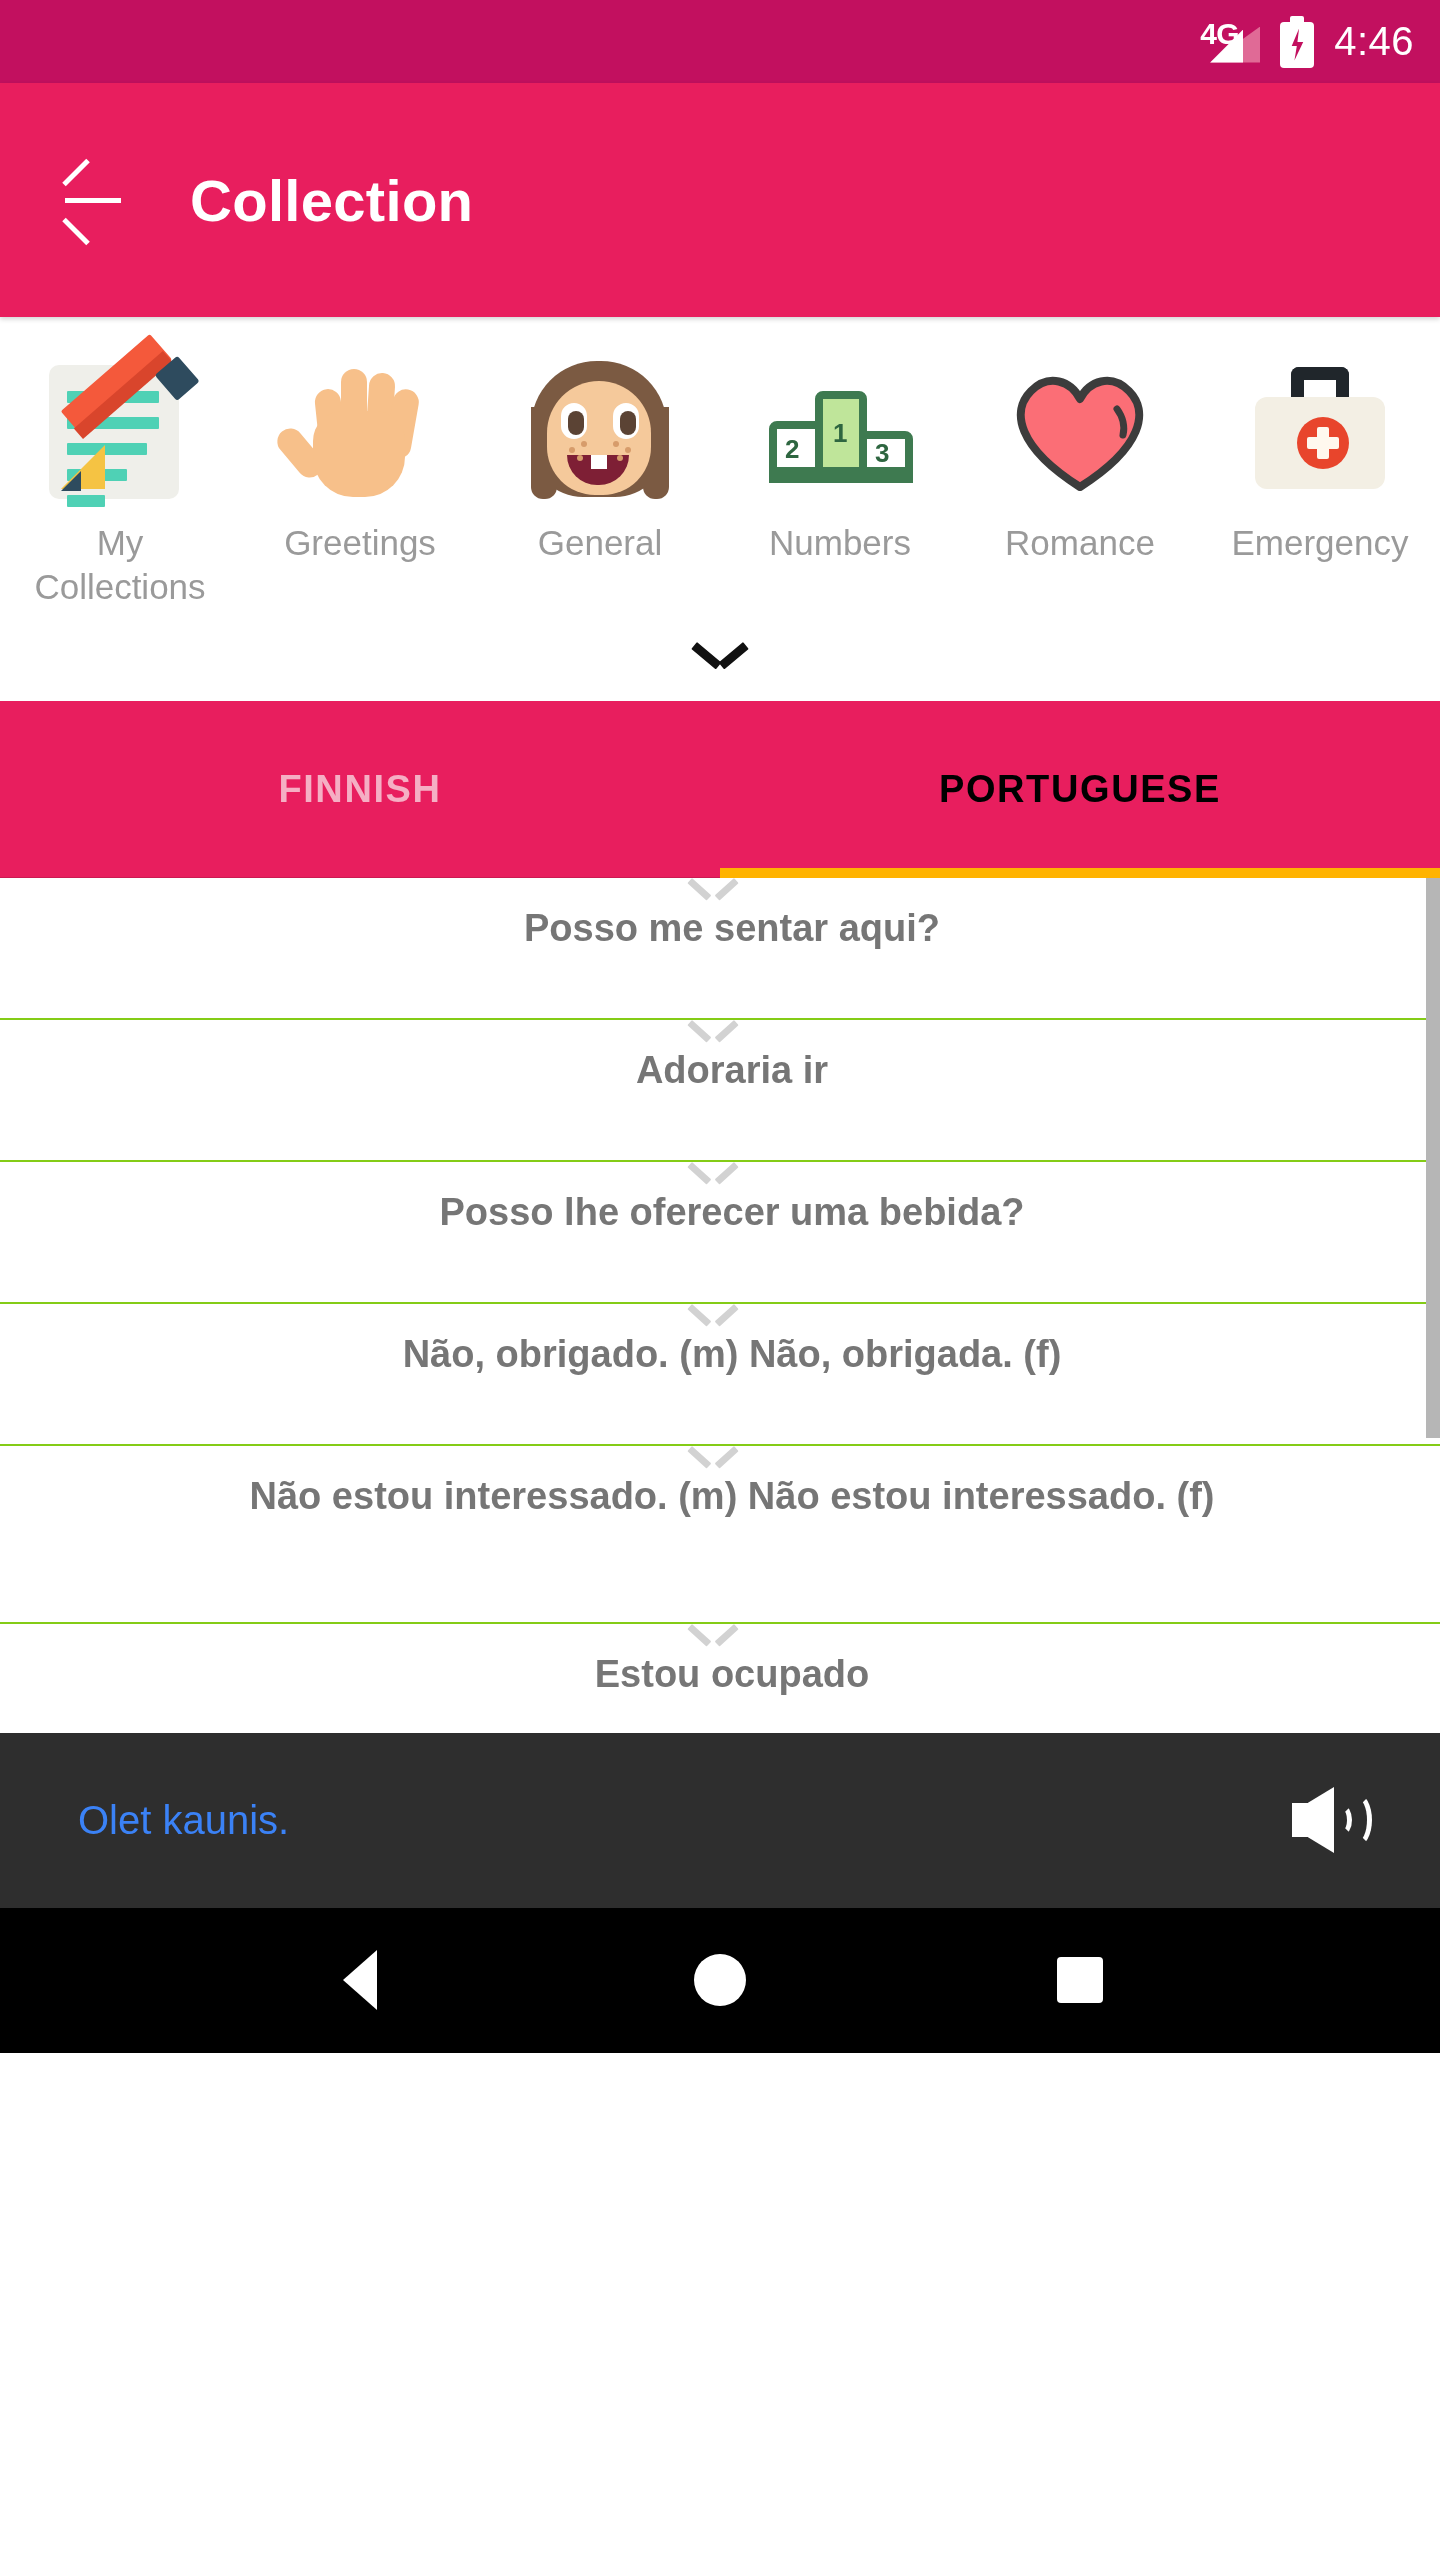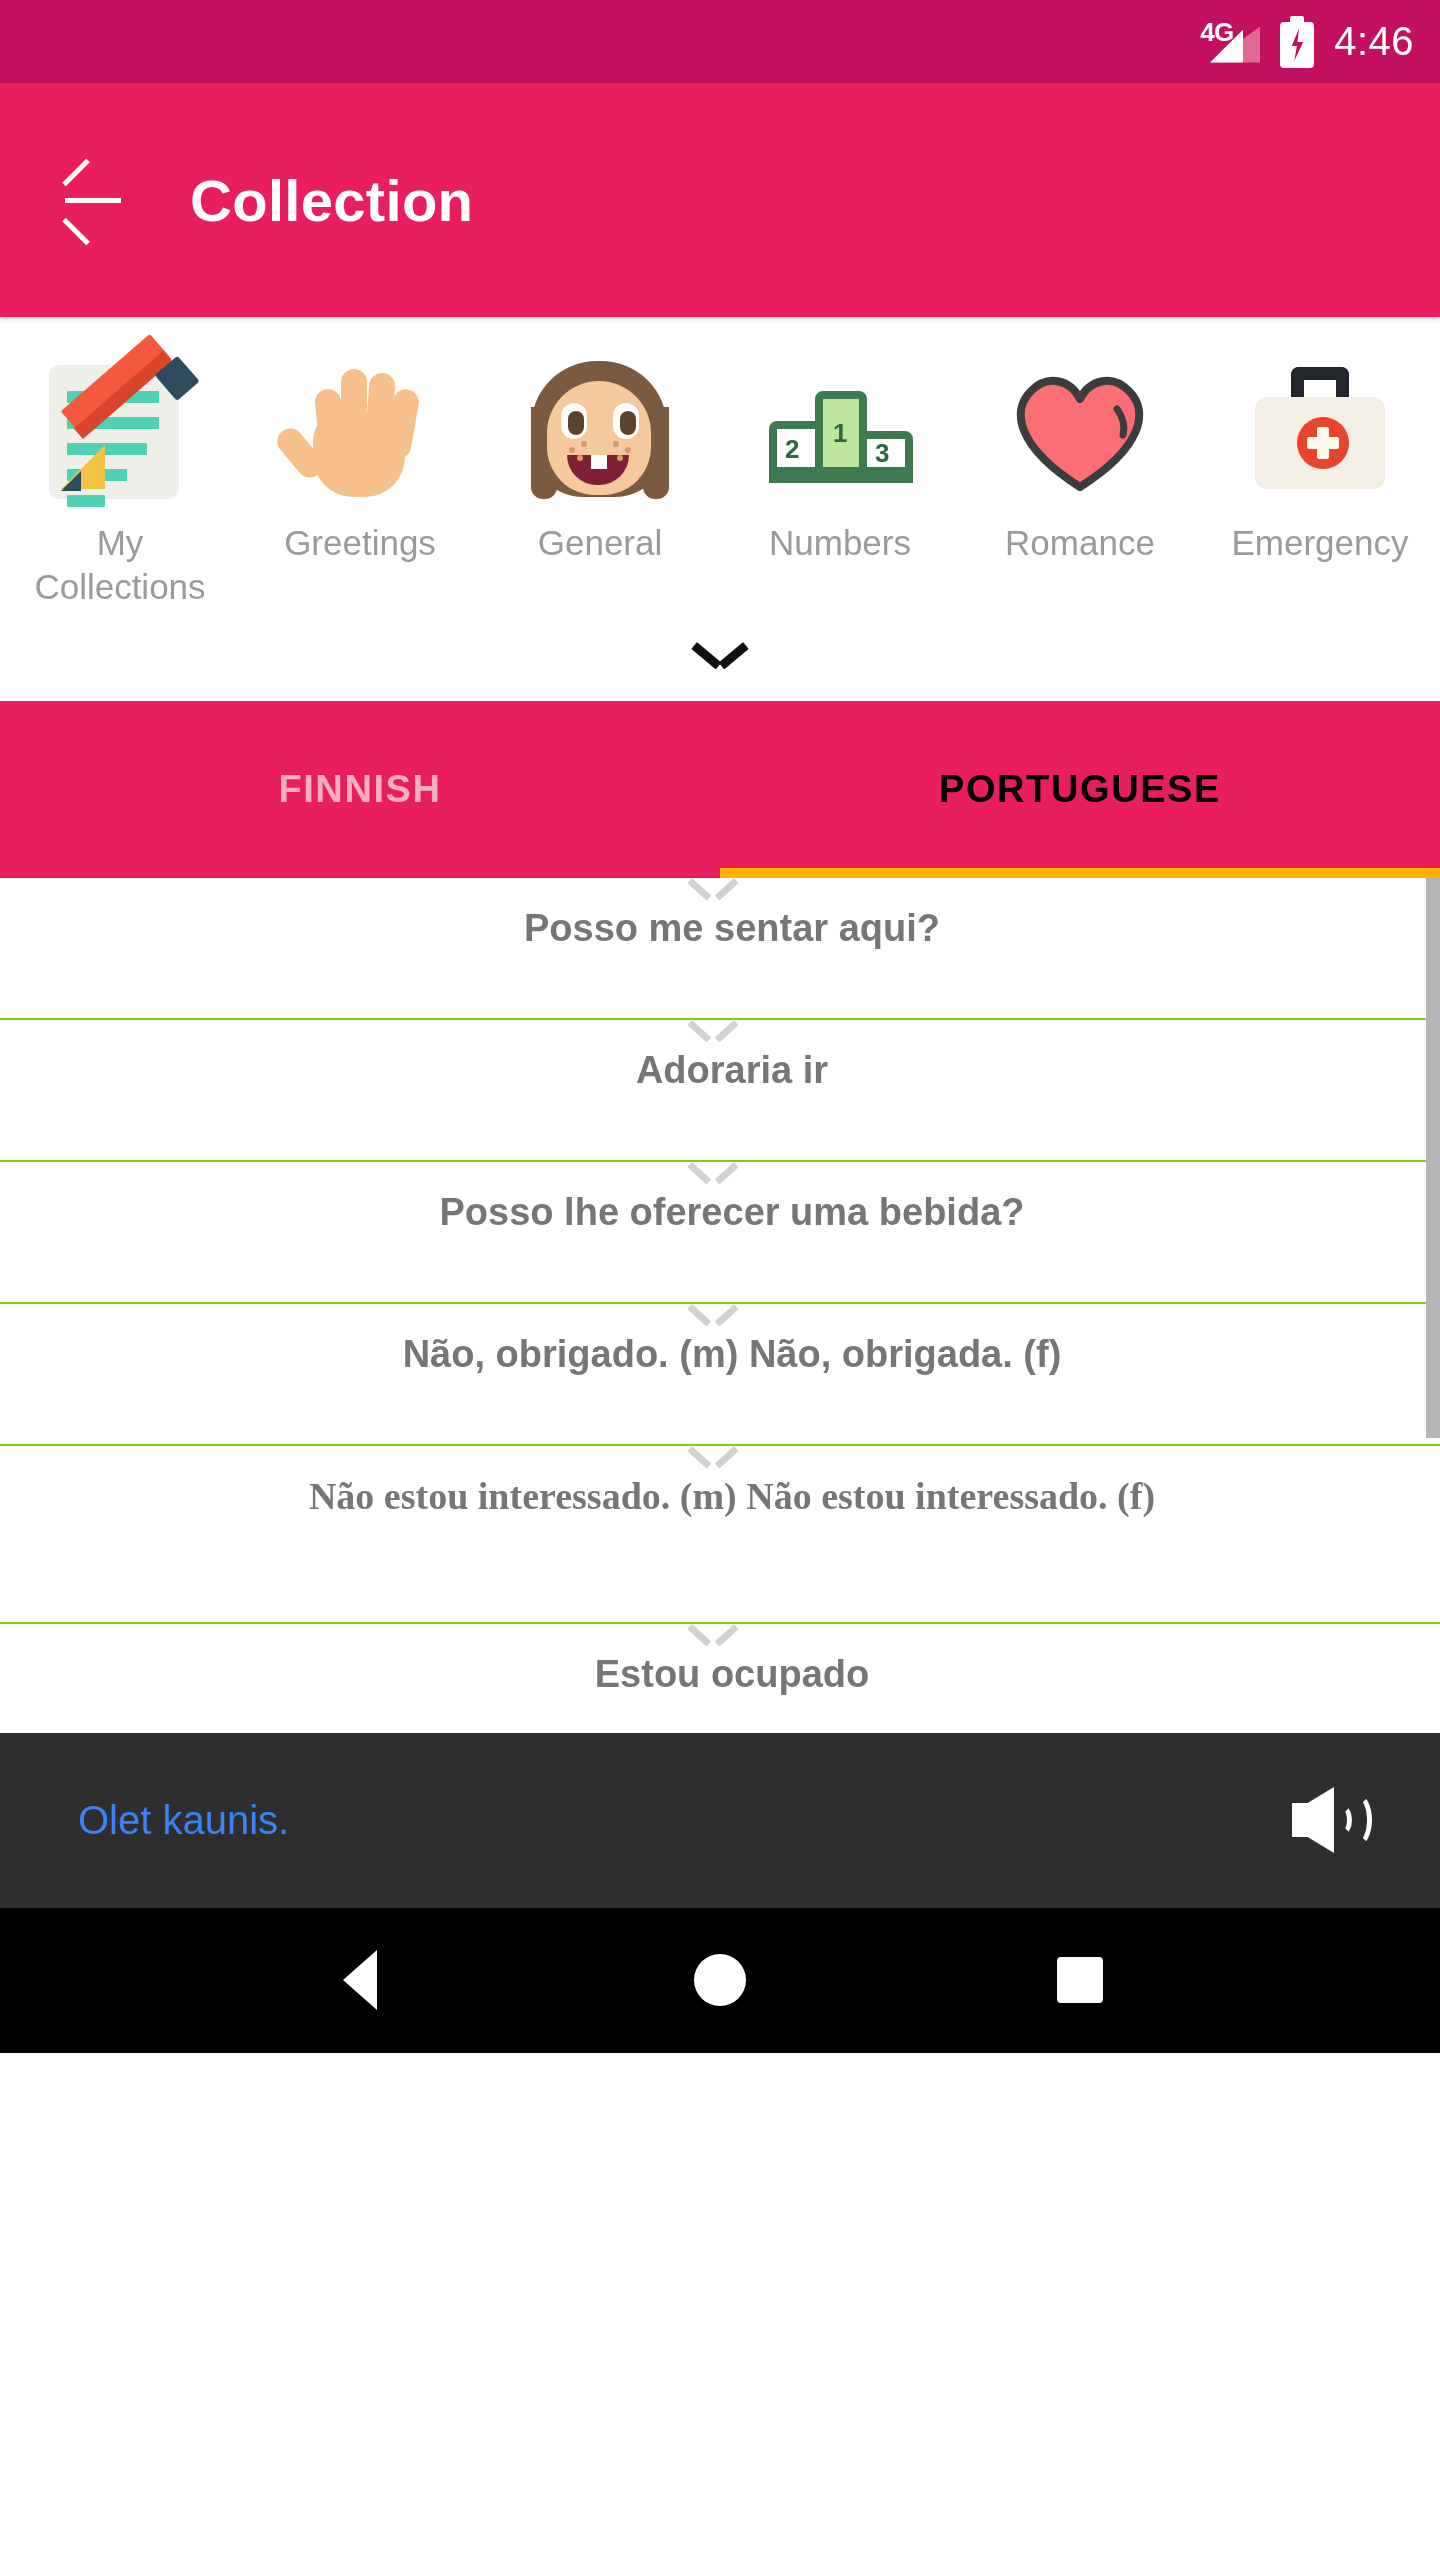--- a/index.html
+++ b/index.html
@@ -13,21 +13,21 @@
 
   
   .statusbar {
     height:83px; background:#C2105F;
     display:flex; align-items:center; justify-content:flex-end;
     padding-right:26px; gap:20px;
   }
   .sb-signal { position:relative; width:54px; height:46px; }
   .sb-signal .net {
     position:absolute; left:-6px; top:-2px;
-    font-size:26px; font-weight:bold; color:#ffffff; letter-spacing:-0.5px;
+    font-size:30px; font-weight:bold; color:#ffffff; letter-spacing:-0.5px;
   }
   .sb-signal .tri-full {
     position:absolute; right:0; bottom:2px; width:50px; height:36px;
     background:#E06A96;
     clip-path:polygon(100% 0, 100% 100%, 0 100%);
   }
   .sb-signal .tri-on {
     position:absolute; right:17px; bottom:2px; width:33px; height:33px;
     background:#ffffff;
     clip-path:polygon(100% 0, 100% 100%, 0 100%);
@@ -237,21 +237,21 @@
   }
 
   
   .list { position:relative; background:#ffffff; height:855px; overflow:hidden; }
   .row {
     position:relative; display:flex; align-items:center;
     border-bottom:2px solid #84cc16; background:#ffffff;
     padding-left:56px; padding-right:32px; cursor:pointer;flex-direction:column;
   }
   .row.h1 { height:142px; }
-  .row.h2 { height:178px;font-family:Liberation Serif, serif; }
+  .row.h2 { height:178px; }
   .chev { width:46px; min-width:46px; height:26px; position:relative; margin-right:38px; }
   .chev i {
     position:absolute; top:0; width:26px; height:7px; background:#D2D2D2; border-radius:1px;
   }
   .chev.down i.l { left:2px; transform:rotate(42deg); transform-origin:left top; }
   .chev.down i.r { right:2px; transform:rotate(-42deg); transform-origin:right top; }
   .row-text {
     font-size:38px; font-weight:bold; color:#767676; line-height:1.28;
   }
   .scroll-thumb {

